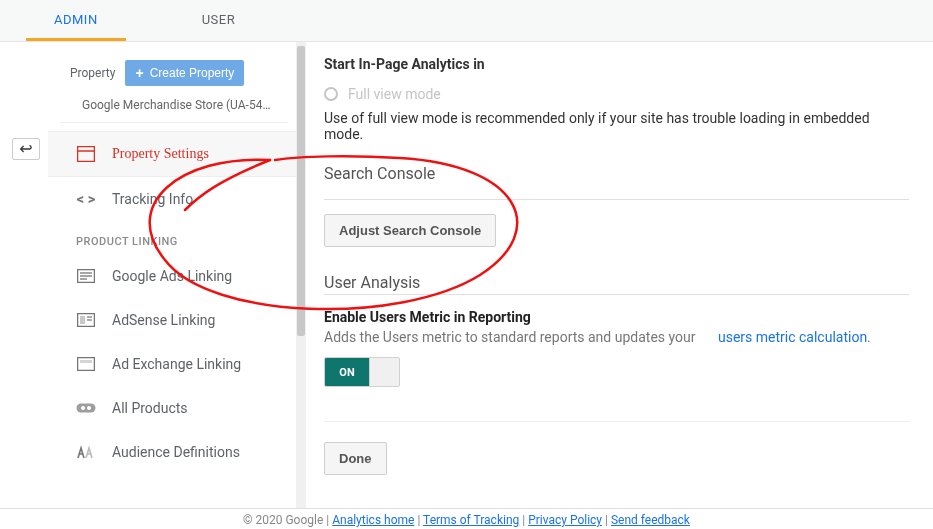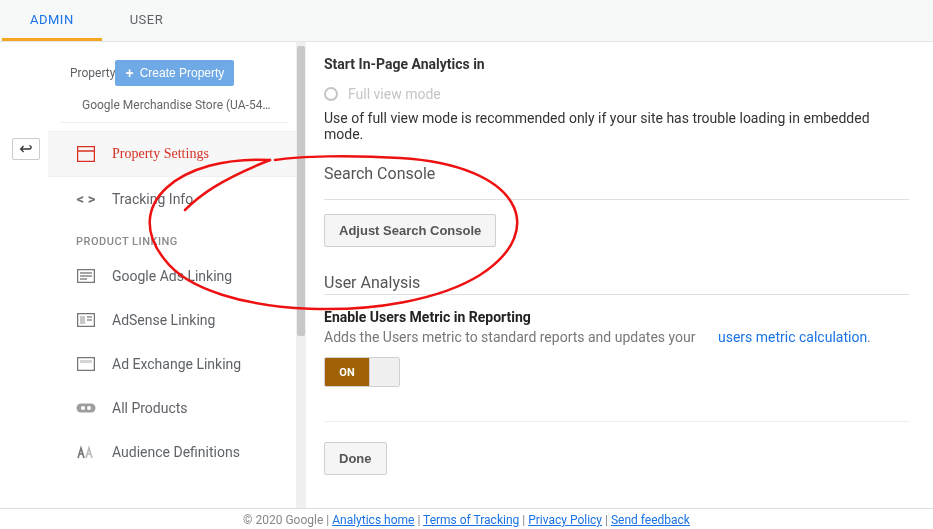--- a/index.html
+++ b/index.html
@@ -13,21 +13,22 @@
     position: relative;
     overflow: hidden;
   }
   
   .tabbar {
     height: 42px;
     background: #f7f8f8;
     border-bottom: 1px solid #e5e5e5;
     display: flex;
     align-items: stretch;
-    padding-left: 2px;
+    padding-left: 26px;
+    gap: 48px;
   }
   .tab {
     padding: 0 28px;
     display: flex;
     align-items: center;
     font-size: 13px;
     letter-spacing: 0.5px;
     color: #5f6368;
     cursor: pointer;
     border-bottom: 3px solid transparent;
@@ -69,20 +70,21 @@
   
   .sidebar {
     width: 248px;
     padding: 12px 0 0 0;
     background: #fff;
   }
   .prop-row {
     display: flex;
     align-items: center;
     padding: 6px 0 10px 22px;
+    gap: 10px;
   }
   .prop-label { font-size: 12px; color: #5f6368; }
   .create-prop-btn {
     background: #6fa9e6;
     color: #fff;
     border: none;
     font-size: 12px;
     padding: 5px 10px;
     display: flex;
     align-items: center;
@@ -189,21 +191,21 @@
     margin-top: 12px;
     width: 76px; height: 30px;
     background: #fff;
     border: 1px solid #d0d0d0;
     display: flex;
     border-radius: 2px;
     overflow: hidden;
     cursor: pointer;
   }
   .toggle .on {
-    background: #a16207; color: #fff; font-size: 11px; font-weight:700;
+    background: #0f766e; color: #fff; font-size: 11px; font-weight:700;
     display:flex; align-items:center; justify-content:center;
     width: 44px;
   }
   .toggle .knob { flex:1; background:#f0f0f0; border-left:1px solid #d0d0d0; }
 
   .done-row { margin-top: 34px; padding-top: 20px; border-top: 1px solid #eee; }
 
   
   .annotation {
     position: absolute;

